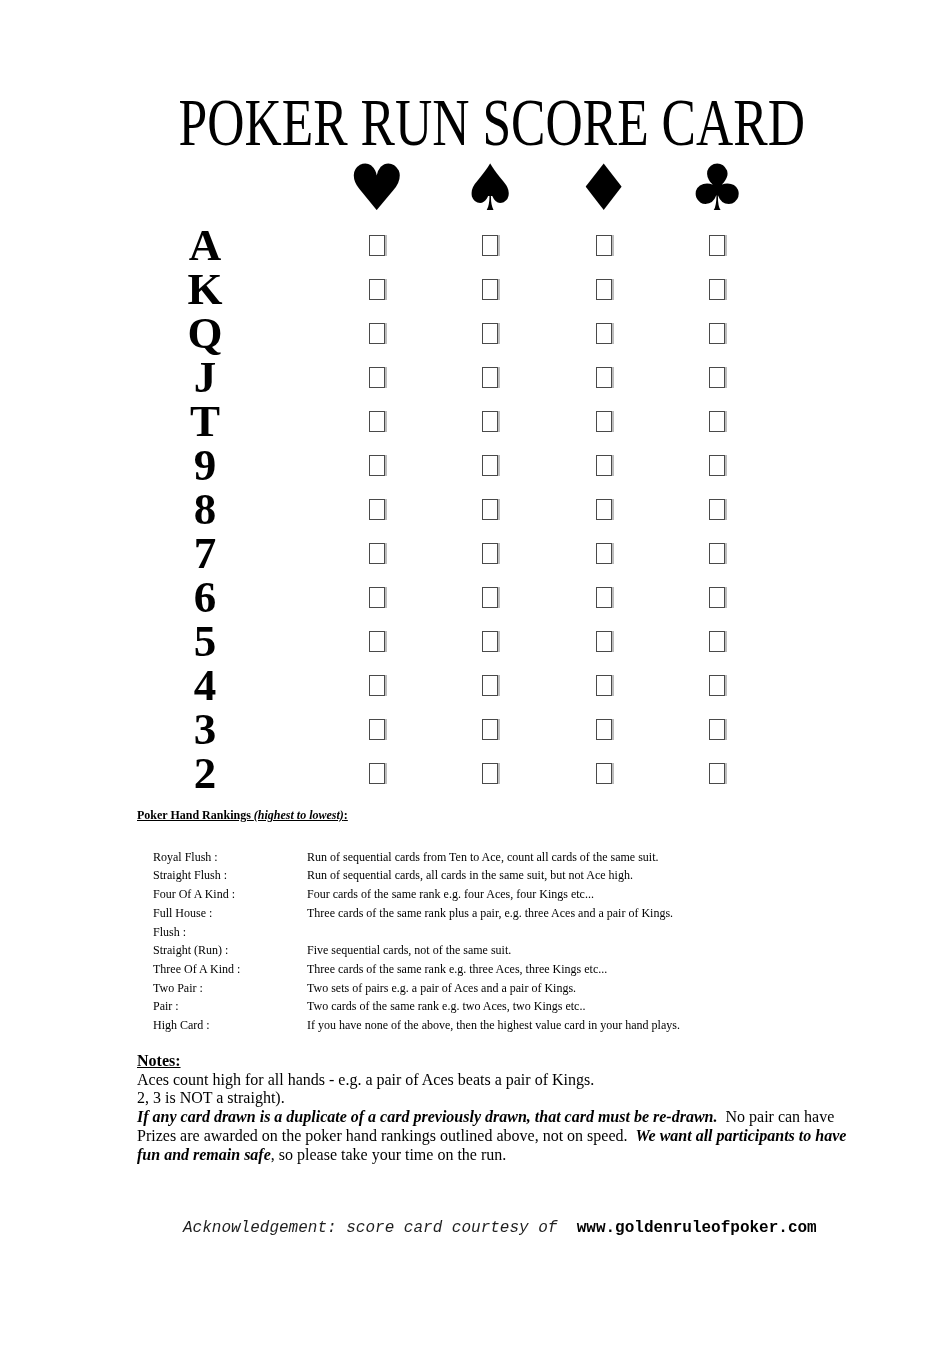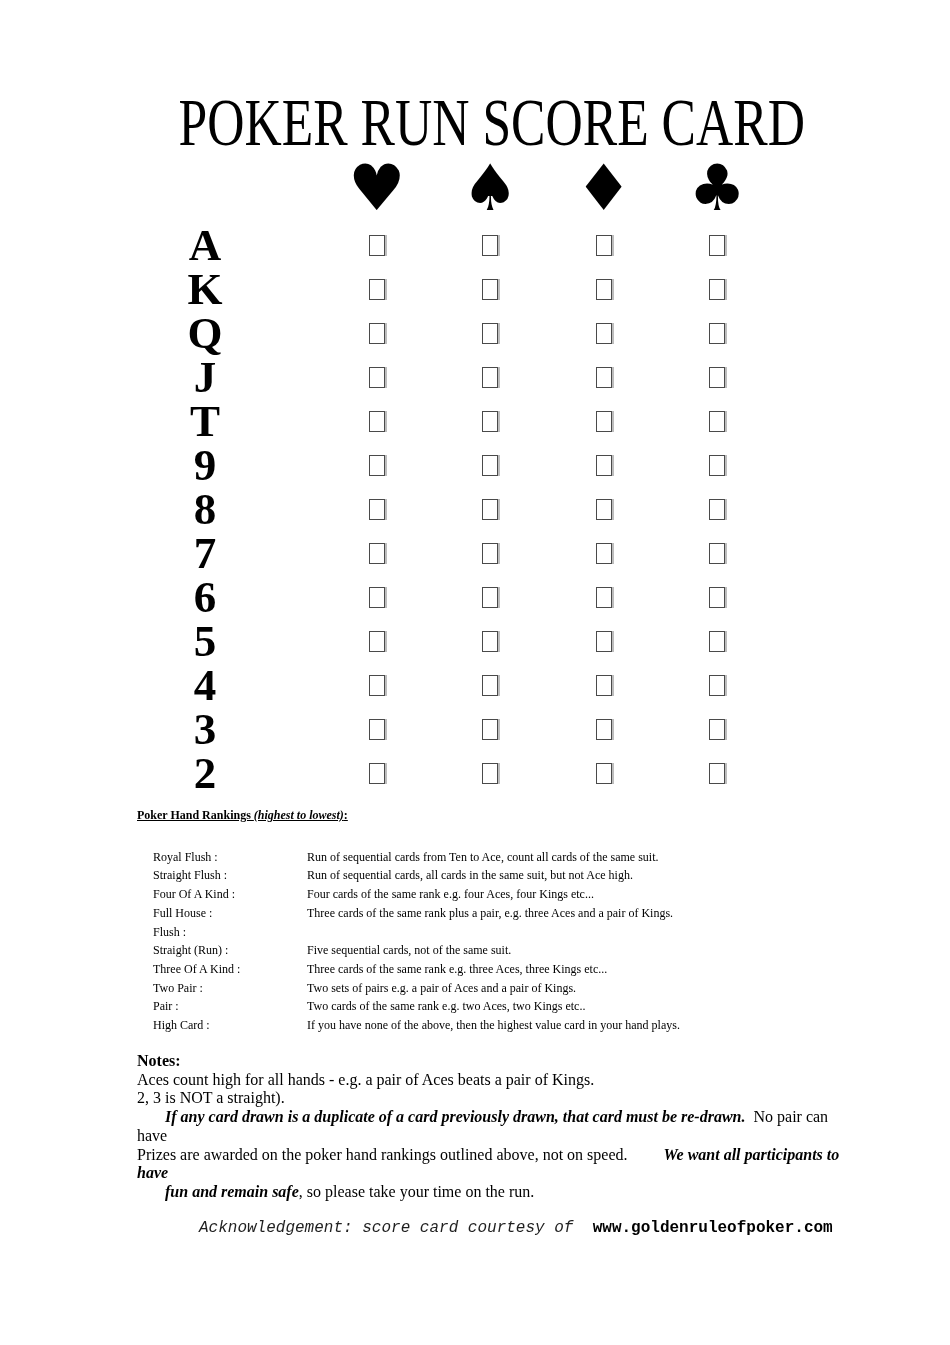--- a/index.html
+++ b/index.html
@@ -31,26 +31,26 @@
   
   .rankings { position:absolute; left:137px; top:806px; width:714px; font-size:12px; line-height:18.7px; }
   .rankings-heading { font-weight:bold; text-decoration:underline; white-space:pre-wrap; margin-bottom:23px; }
   .rankings-heading .qual { font-style:italic; }
   .rank-item { display:grid; grid-template-columns:170px 1fr; }
   .term { font-weight:normal;margin-left:16px; }
   .term-sep { white-space:pre-wrap; }
 
   
   .notes { position:absolute; left:137px; top:1052px; width:714px; font-size:16px; line-height:18.7px; }
-  .notes-heading { font-weight:bold; }
+  .notes-heading { font-weight:bold; text-decoration:underline; }
   .note-line { white-space:pre-wrap; }
-  .seg-bi { font-weight:bold; font-style:italic;margin-left:28px; }
-
-  
-  .ack { position:absolute; left:183px; top:1219px; font-family:"Liberation Mono", monospace; font-size:16px; line-height:19px; white-space:pre;margin-left:16px; }
+  .seg-bi { font-weight:bold; font-style:italic; }
+
+  
+  .ack { position:absolute; left:183px; top:1219px; font-family:"Liberation Mono", monospace; font-size:16px; line-height:19px; white-space:pre; }
   .ack-prefix { font-style:italic; color:#1f1f1f; }
   .ack-site { font-weight:bold; }
 </style>
 </head>
 <body>
 
 <div class="page">
 
   <div class="title">
     <span class="title-inner">POKER RUN SCORE CARD</span>

